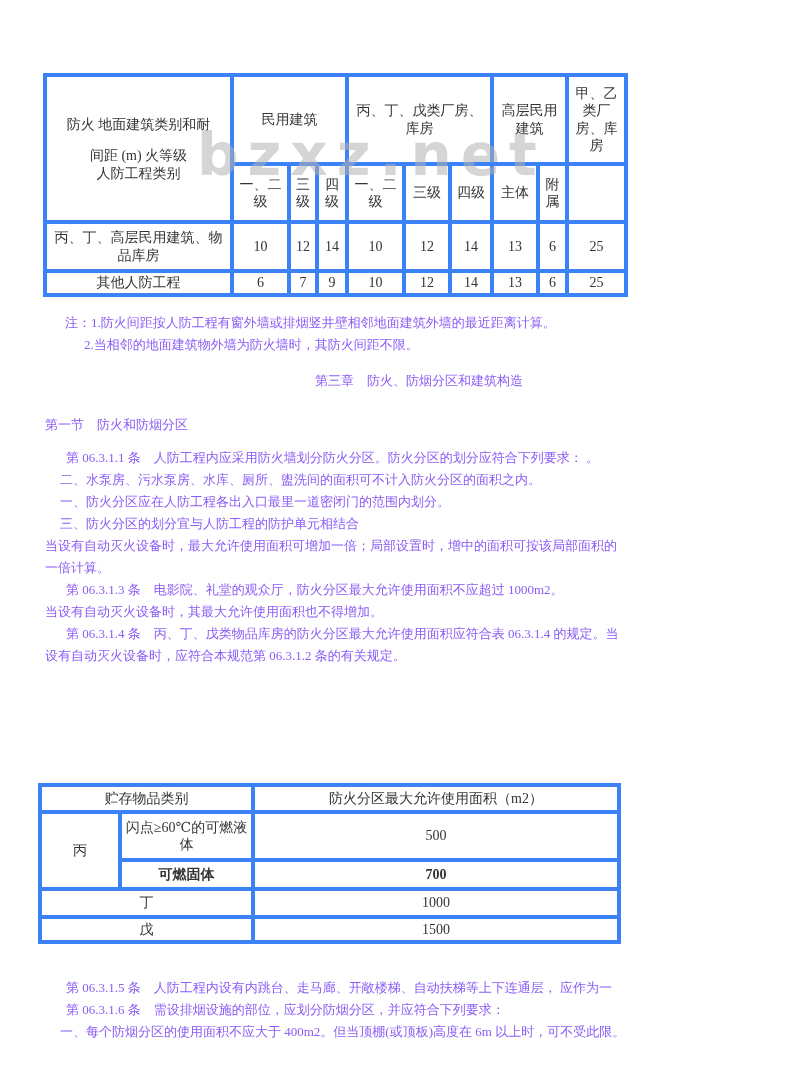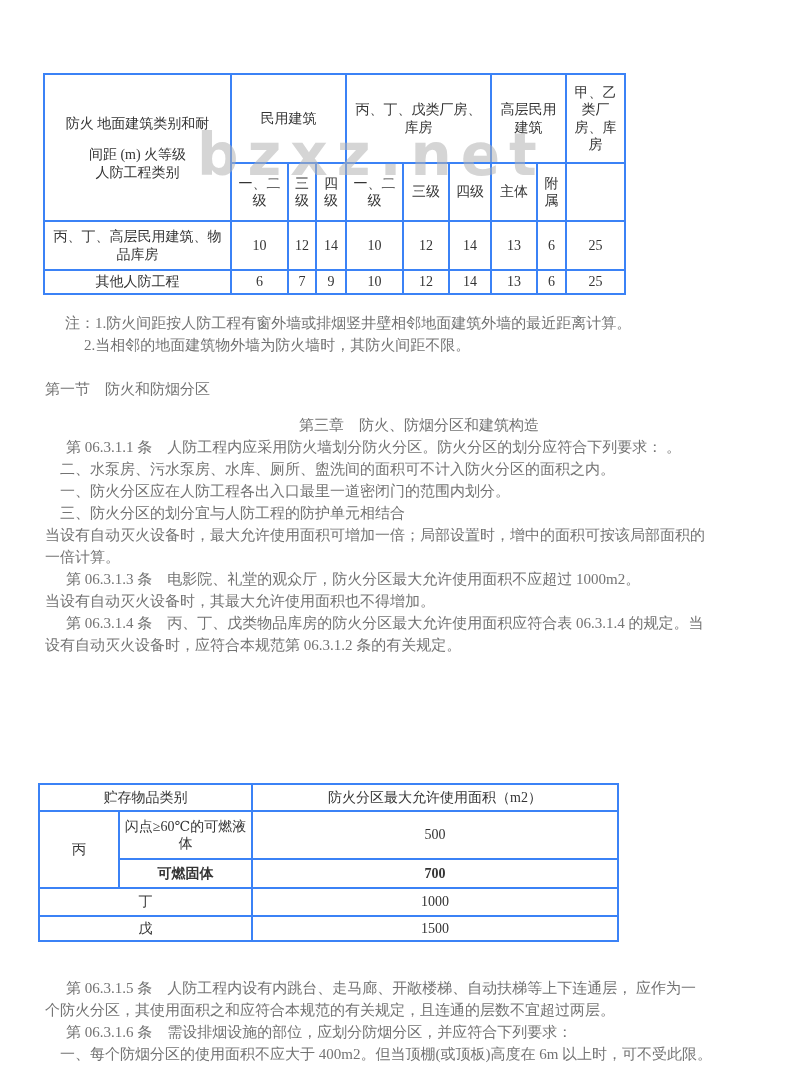--- a/index.html
+++ b/index.html
@@ -13,21 +13,21 @@
   }
   
   table.doc{
     border-collapse:collapse;
     table-layout:fixed;
     position:absolute;
     font-family:"Liberation Serif","DejaVu Serif",serif;
     color:#343434;
   }
   table.doc td{
-    border:2px solid #3b82f6;
+    border:4px solid #3b82f6;
     text-align:center;
     vertical-align:middle;
     padding:1px 3px;
     font-size:14px;
     line-height:1.25;
     overflow:hidden;
   }
   #table1{left:43px;top:73px;width:581px;}
   #table1 td{line-height:1.22;}
   #table1 tr.gr1{height:89px;}
@@ -59,22 +59,22 @@
     color:rgba(178,178,178,0.55);
     z-index:6;
     pointer-events:none;
     white-space:nowrap;
   }
   
   .textblock{
     position:absolute;
     left:45px;
     width:748px;
-    font-size:15px;
-    color:#737373;
+    font-size:13px;
+    color:#8b5cf6;
   }
   #block-top{top:312px;}
   #block-bottom{top:977px;}
   .ln{
     height:22px;line-height:22px;
     white-space:nowrap;
   }
   .k-note-first{padding-left:20px;}
   .k-note-cont{padding-left:39px;}
   .k-chapter{text-align:center;margin-top:14px;}
@@ -152,22 +152,22 @@
       <td>25</td>
     </tr>
   </tbody>
     </table>
 
   <div id="watermark">bzxz.net</div>
 
   <div id="block-top" class="textblock">
       <div class="ln k-note-first">注：1.防火间距按人防工程有窗外墙或排烟竖井壁相邻地面建筑外墙的最近距离计算。</div>
       <div class="ln k-note-cont">2.当相邻的地面建筑物外墙为防火墙时，其防火间距不限。</div>
+      <div class="ln k-chapter">第三章　防火、防烟分区和建筑构造</div>
       <div class="ln k-section">第一节　防火和防烟分区</div>
-      <div class="ln k-chapter">第三章　防火、防烟分区和建筑构造</div>
       <div class="ln k-article">第 06.3.1.1 条　人防工程内应采用防火墙划分防火分区。防火分区的划分应符合下列要求： 。</div>
       <div class="ln k-list">二、水泵房、污水泵房、水库、厕所、盥洗间的面积可不计入防火分区的面积之内。</div>
       <div class="ln k-list">一、防火分区应在人防工程各出入口最里一道密闭门的范围内划分。</div>
       <div class="ln k-list">三、防火分区的划分宜与人防工程的防护单元相结合</div>
       <div class="ln k-cont">当设有自动灭火设备时，最大允许使用面积可增加一倍；局部设置时，增中的面积可按该局部面积的</div>
       <div class="ln k-cont">一倍计算。</div>
       <div class="ln k-article">第 06.3.1.3 条　电影院、礼堂的观众厅，防火分区最大允许使用面积不应超过 1000m2。</div>
       <div class="ln k-cont">当设有自动灭火设备时，其最大允许使用面积也不得增加。</div>
       <div class="ln k-article">第 06.3.1.4 条　丙、丁、戊类物品库房的防火分区最大允许使用面积应符合表 06.3.1.4 的规定。当</div>
       <div class="ln k-cont">设有自动灭火设备时，应符合本规范第 06.3.1.2 条的有关规定。</div>
@@ -199,18 +199,17 @@
     </tr>
     <tr class="r4">
       <td colspan="2">戊</td>
       <td>1500</td>
     </tr>
   </tbody>
     </table>
 
   <div id="block-bottom" class="textblock">
       <div class="ln k-article">第 06.3.1.5 条　人防工程内设有内跳台、走马廊、开敞楼梯、自动扶梯等上下连通层， 应作为一</div>
-      <div class="ln k-cont">个防火分区，其使用面积之和应符合本规范的有关规定，且连通的层数不宜超过两层。</div>
       <div class="ln k-article">第 06.3.1.6 条　需设排烟设施的部位，应划分防烟分区，并应符合下列要求：</div>
       <div class="ln k-list">一、每个防烟分区的使用面积不应大于 400m2。但当顶棚(或顶板)高度在 6m 以上时，可不受此限。</div>
     </div>
 
 </div>
 
 </body></html>

